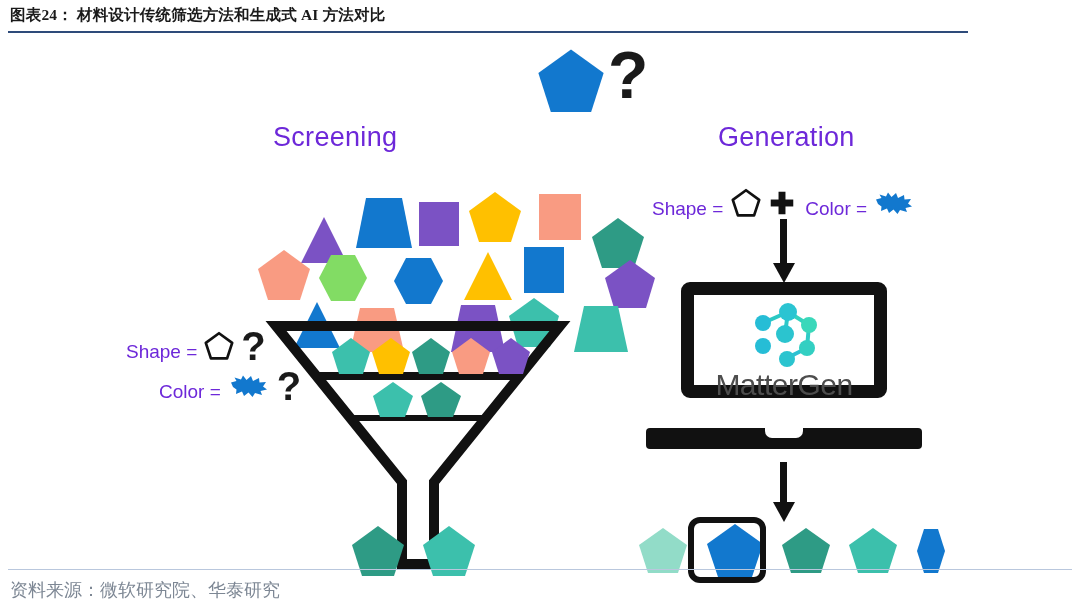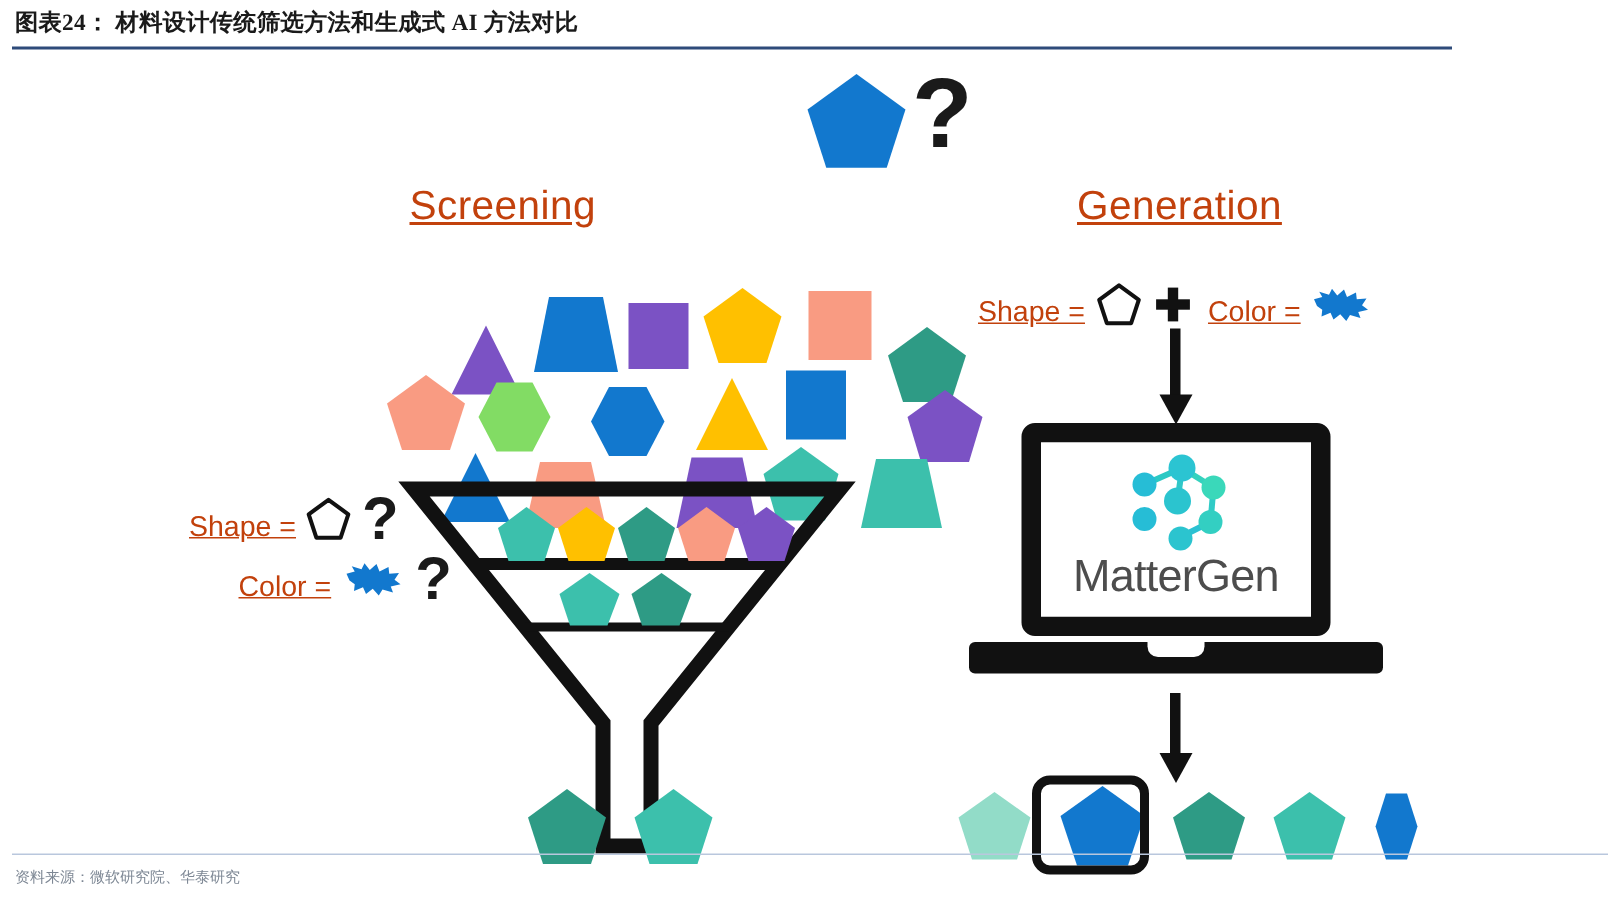--- a/index.html
+++ b/index.html
@@ -25,31 +25,31 @@
     background:#2e4b7a;
   }
   
   #footer-rule{
     position:absolute;left:8px;top:569px;width:1064px;height:1px;
     background:#b9c7dd;
   }
   #source-note{
     position:absolute;left:10px;top:578px;
     font-family:"Liberation Serif", serif;
-    font-size:10px;color:#7d8794;white-space:nowrap;
+    font-size:18px;color:#7d8794;white-space:nowrap;
   }
   
   #figure-canvas{
     position:absolute;left:0;top:34px;width:1080px;height:534px;
     background:#ffffff;
   }
   .abs{position:absolute;}
   .lbl{
     font-family:"Liberation Sans", sans-serif;
-    color:#c2410c;white-space:nowrap;text-decoration:underline;
+    color:#6d28d9;white-space:nowrap;
   }
   .panel-title{font-size:27px;letter-spacing:.3px;}
   .eq-text{font-size:19px;margin-top:12px;}
   .qmark{
     font-size:40px;font-weight:bold;line-height:1;
     font-family:"Liberation Sans", sans-serif;color:#1a1a1a;
   }
   .qmark-big{
     font-size:66px;font-weight:bold;line-height:1;color:#1a1a1a;
     font-family:"Liberation Sans", sans-serif;
@@ -193,21 +193,21 @@
     </div>
   </div>
 
   <div class="abs" style="left:769px;top:185px;">
     <svg width="30" height="66" viewBox="0 0 30 66">
       <rect x="11" y="0" width="7" height="48" fill="#111111"></rect>
       <polygon points="4,44 26,44 15,64" fill="#111111"></polygon>
     </svg>
   </div>
 
-  <div id="laptop-body" style="left:681px;top:248px;width:206px;height:142px;">
+  <div id="laptop-body" style="left:681px;top:248px;width:206px;height:116px;">
     <div id="laptop-screen">
       <svg width="82" height="72" viewBox="0 0 82 72" style="margin-top:3px;">
         <line x1="20" y1="25" x2="45" y2="14" stroke="#2BC9C4" stroke-width="4"></line>
         <line x1="45" y1="14" x2="66" y2="27" stroke="#35D2BE" stroke-width="4"></line>
         <line x1="66" y1="27" x2="64" y2="50" stroke="#30CBC6" stroke-width="4"></line>
         <line x1="64" y1="50" x2="44" y2="60" stroke="#2BC1D2" stroke-width="4"></line>
         <line x1="45" y1="14" x2="42" y2="36" stroke="#2FC8C8" stroke-width="4"></line>
         <circle cx="45" cy="14" r="9" fill="#2BC4D2"></circle>
         <circle cx="20" cy="25" r="8" fill="#26BDD6"></circle>
         <circle cx="66" cy="27" r="8" fill="#3AD8BA"></circle>

